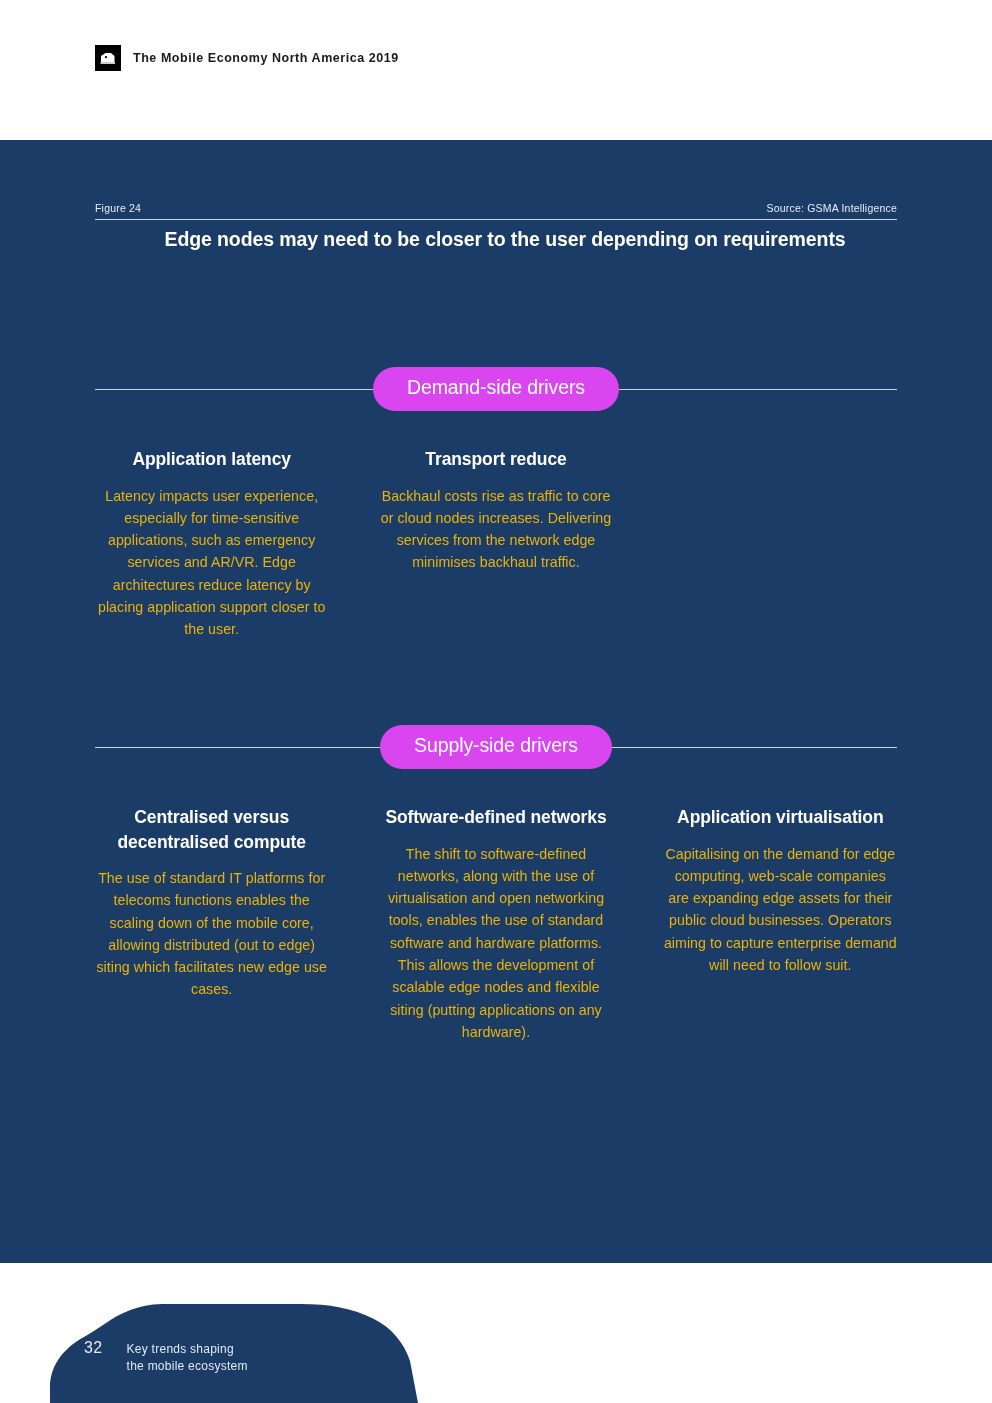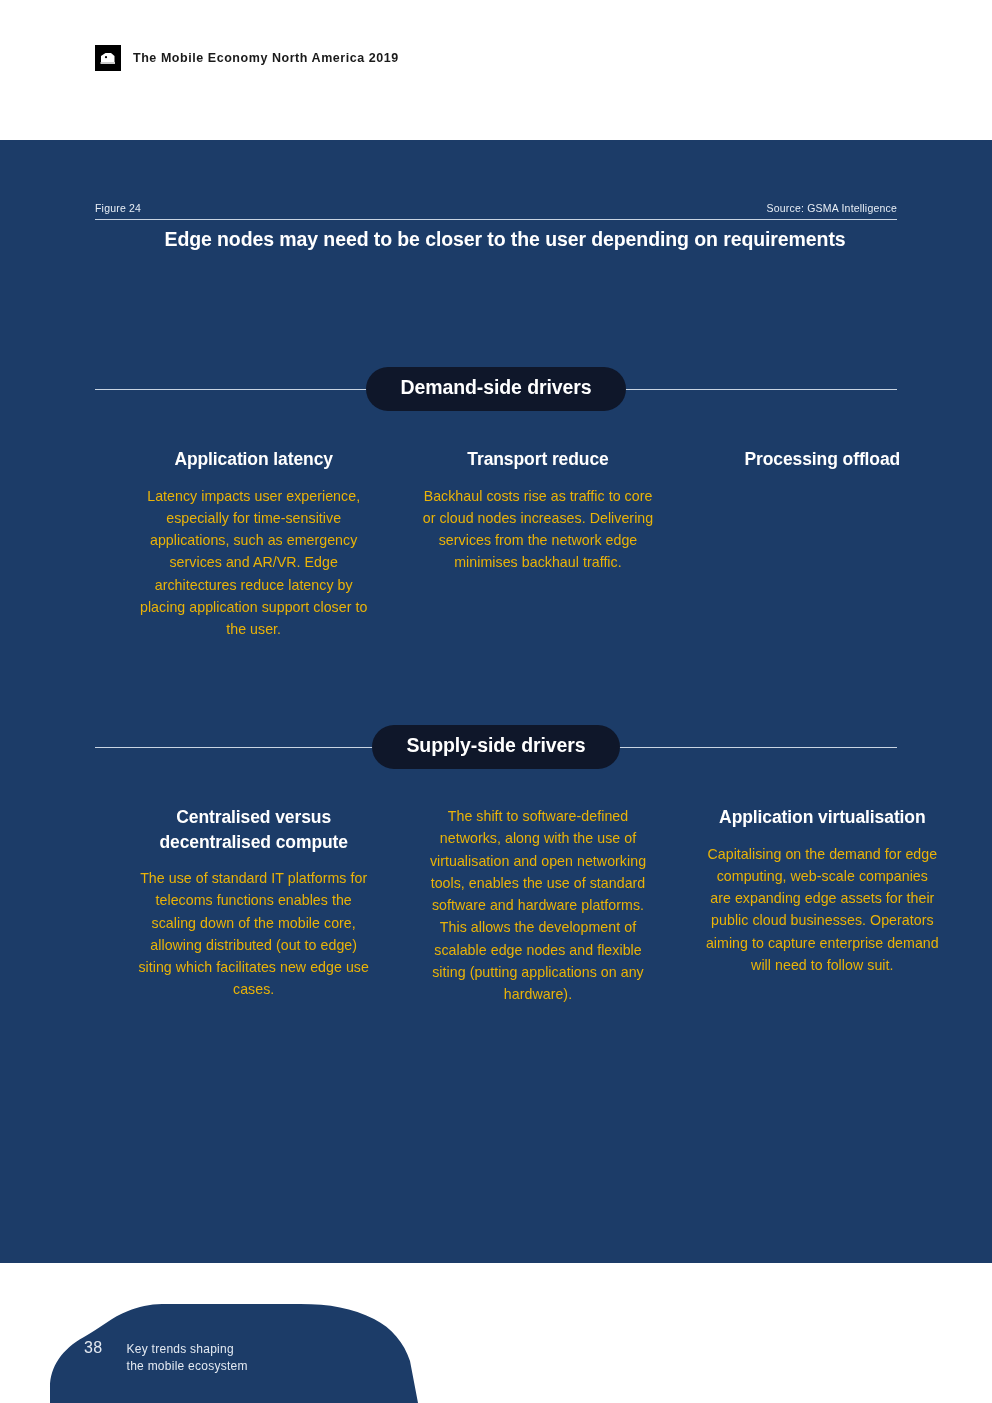--- a/index.html
+++ b/index.html
@@ -99,42 +99,41 @@
     position: absolute;
     left: 0;
     right: 0;
     top: 50%;
     height: 1.2px;
     background: #c9d4e2;
   }
   .pill {
     position: relative;
     z-index: 2;
-    background: #0f172a;
+    background: #d946ef;
     color: #ffffff;
     font-size: 19.5px;
-    font-weight: bold;
+    font-weight: normal;
     border-radius: 26px;
     padding: 11px 34px 13px;
     letter-spacing: -0.1px;
     white-space: nowrap;
     line-height: 1;
   }
 
   .band-demand { top: 225px; }
   .band-supply { top: 583px; text-align: right; }
 
   
   .cols {
     position: absolute;
     left: 95px;
     width: 802px;
     display: flex;
     gap: 51px;
-    margin-left: 42px;
   }
   .cols-demand { top: 307px; }
   .cols-supply { top: 665px; }
 
   .col {
     flex: 1 1 0;
     text-align: center;
   }
   .col-head {
     font-size: 17.5px;
@@ -214,51 +213,51 @@
     <div class="cols cols-demand">
       <div class="col">
         <div class="col-head">Application latency</div>
         <div class="col-body">Latency impacts user experience, especially for time-sensitive applications, such as emergency services and AR/VR. Edge architectures reduce latency by placing application support closer to the user.</div>
       </div>
       <div class="col">
         <div class="col-head">Transport reduce</div>
         <div class="col-body">Backhaul costs rise as traffic to core or cloud nodes increases. Delivering services from the network edge minimises backhaul traffic.</div>
       </div>
       <div class="col">
-        <div class="col-head">Processing offload</div>
       </div>
     </div>
 
     <div class="band band-supply">
       <span class="rule"></span>
       <span class="pill">Supply-side drivers</span>
     </div>
 
     <div class="cols cols-supply">
       <div class="col">
         <div class="col-head">Centralised versus decentralised compute</div>
         <div class="col-body">The use of standard IT platforms for telecoms functions enables the scaling down of the mobile core, allowing distributed (out to edge) siting which facilitates new edge use cases.</div>
       </div>
       <div class="col">
+        <div class="col-head">Software-defined networks</div>
         <div class="col-body">The shift to software-defined networks, along with the use of virtualisation and open networking tools, enables the use of standard software and hardware platforms. This allows the development of scalable edge nodes and flexible siting (putting applications on any hardware).</div>
       </div>
       <div class="col">
         <div class="col-head">Application virtualisation</div>
         <div class="col-body">Capitalising on the demand for edge computing, web-scale companies are expanding edge assets for their public cloud businesses. Operators aiming to capture enterprise demand will need to follow suit.</div>
       </div>
     </div>
 
   </div>
 
   <div class="footer">
     <svg width="992" height="140" viewBox="0 0 992 140">
       <path d="M50 140 L50 124 C50 104 62 86 84 74 C100 65 112 54 128 48 C138 44 150 41 162 41 L300 41 C330 41 352 45 374 56 C392 65 404 80 410 98 L418 140 Z" fill="#1c3c68"></path>
     </svg>
     <div class="footer-text">
-      <span class="page-num">38</span>
+      <span class="page-num">32</span>
       <span class="footer-caption">
         <span>Key trends shaping</span><br>
         <span>the mobile ecosystem</span>
       </span>
     </div>
   </div>
 
 </div>
 
 </body></html>

